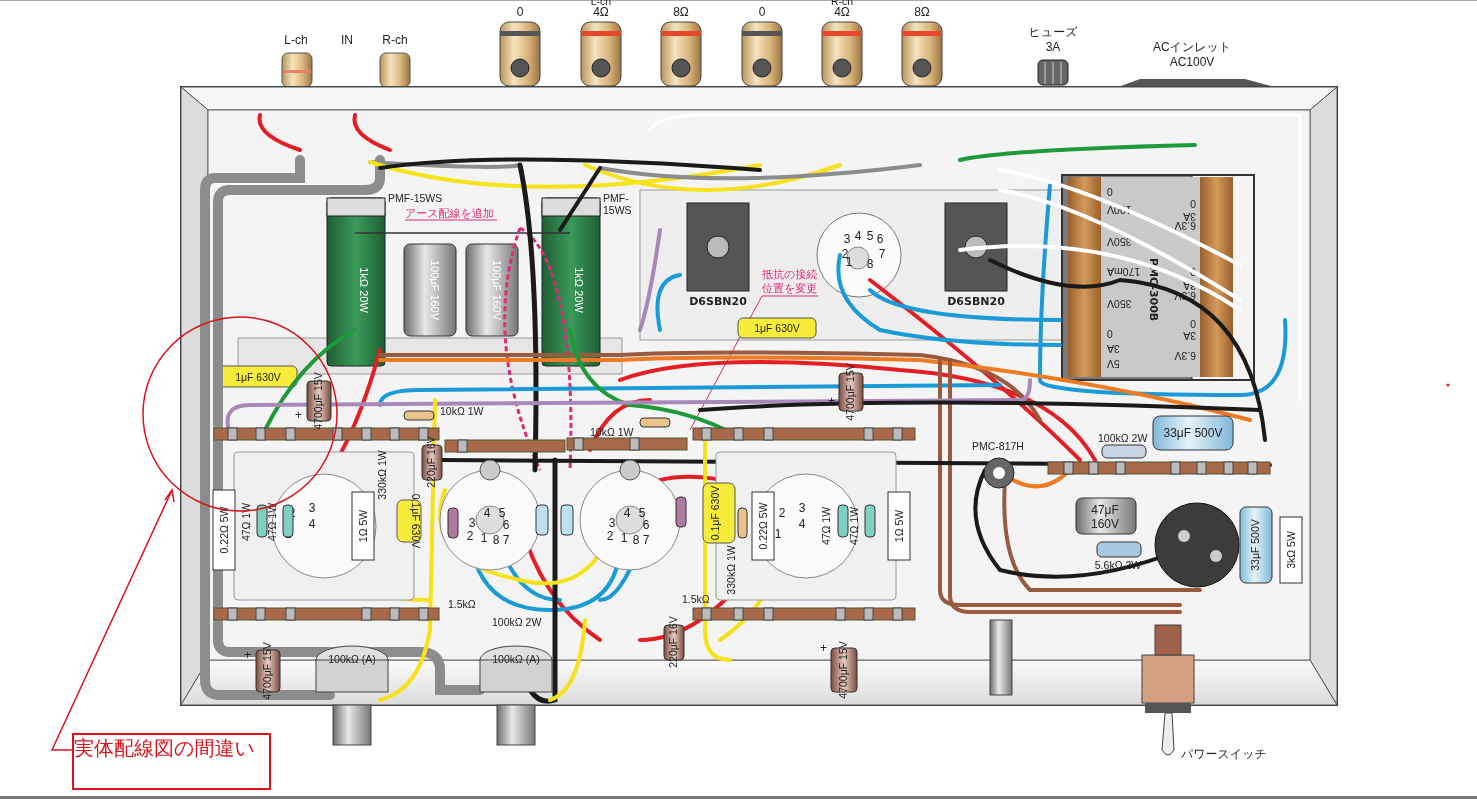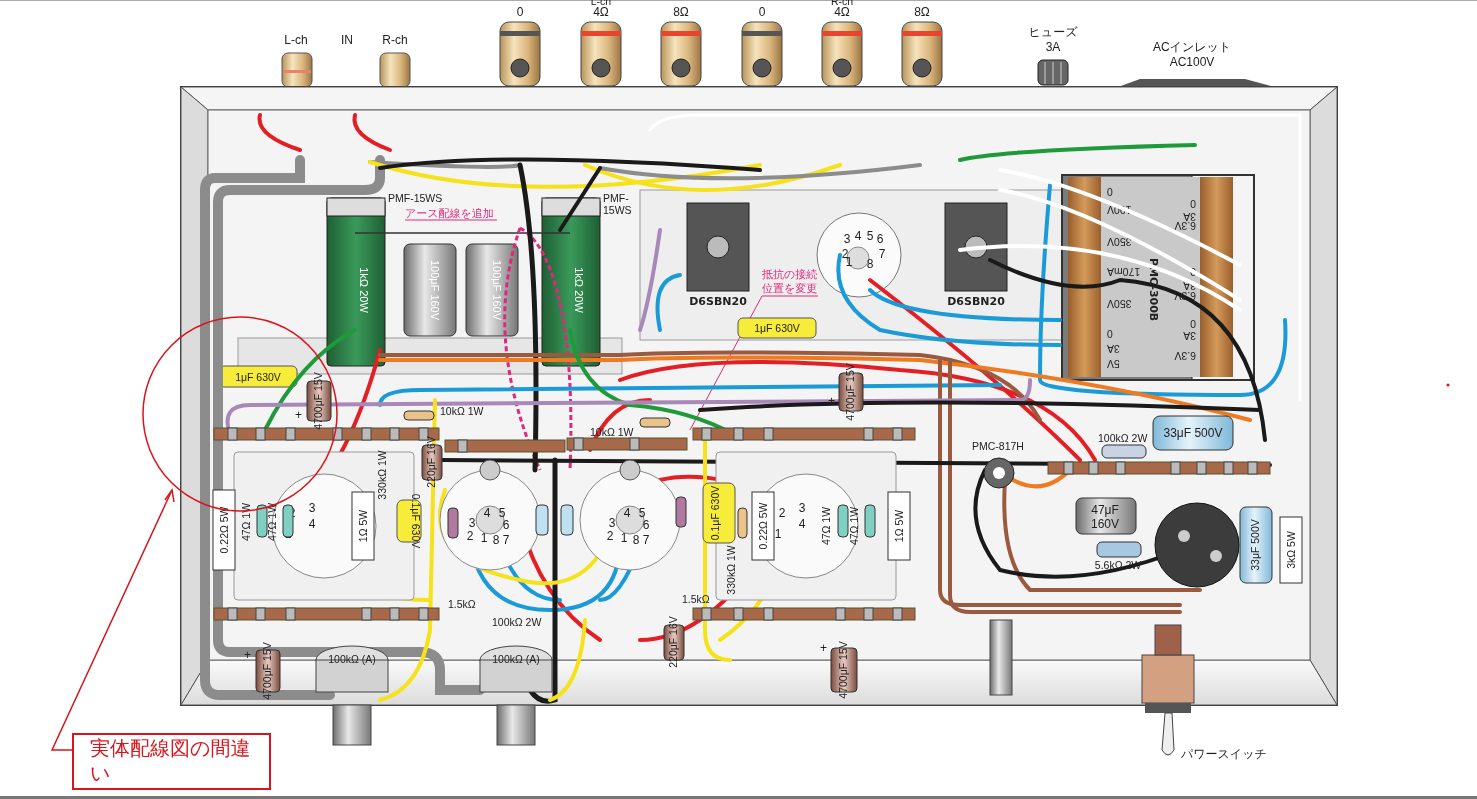--- a/index.html
+++ b/index.html
@@ -5,21 +5,21 @@
   html,body{margin:0;padding:0;background:#fff;}
   body{width:1477px;height:799px;overflow:hidden;position:relative;font-family:"DejaVu Sans",sans-serif;}
   #stage{position:absolute;left:0;top:0;}
   .lbl{font-family:"Liberation Sans",sans-serif;font-size:12px;fill:#222;}
   .lbl-sm{font-family:"Liberation Sans",sans-serif;font-size:10.5px;fill:#222;}
   .lbl-b{font-family:"DejaVu Sans",sans-serif;font-size:11px;font-weight:bold;fill:#222;}
   .pink{font-family:"DejaVu Sans",sans-serif;font-size:11px;fill:#e0287a;}
   .vert{font-family:"Liberation Sans",sans-serif;font-size:10.5px;fill:#222;}
   .vert-w{font-family:"Liberation Sans",sans-serif;font-size:11px;fill:#fff;}
   .note-box{position:absolute;left:72px;top:733px;width:199px;height:57px;border:2px solid #d9141b;box-sizing:border-box;
-    color:#d9141b;font-family:"DejaVu Serif",serif;font-size:20px;line-height:25px;padding:1px 16px;background:#fff;}
+    color:#d9141b;font-family:"DejaVu Serif",serif;font-size:20px;line-height:25px;padding:1px 0;background:#fff;}
   .bottom-line{position:absolute;left:0;top:796px;width:1477px;height:3px;background:#777;}
   .top-line{position:absolute;left:0;top:0;width:1477px;height:1px;background:#aaa;}
 </style>
 </head>
 <body>
 
 <div class="top-line"></div>
 
 <svg id="stage" width="1477" height="799" viewBox="0 0 1477 799">
   <defs>

